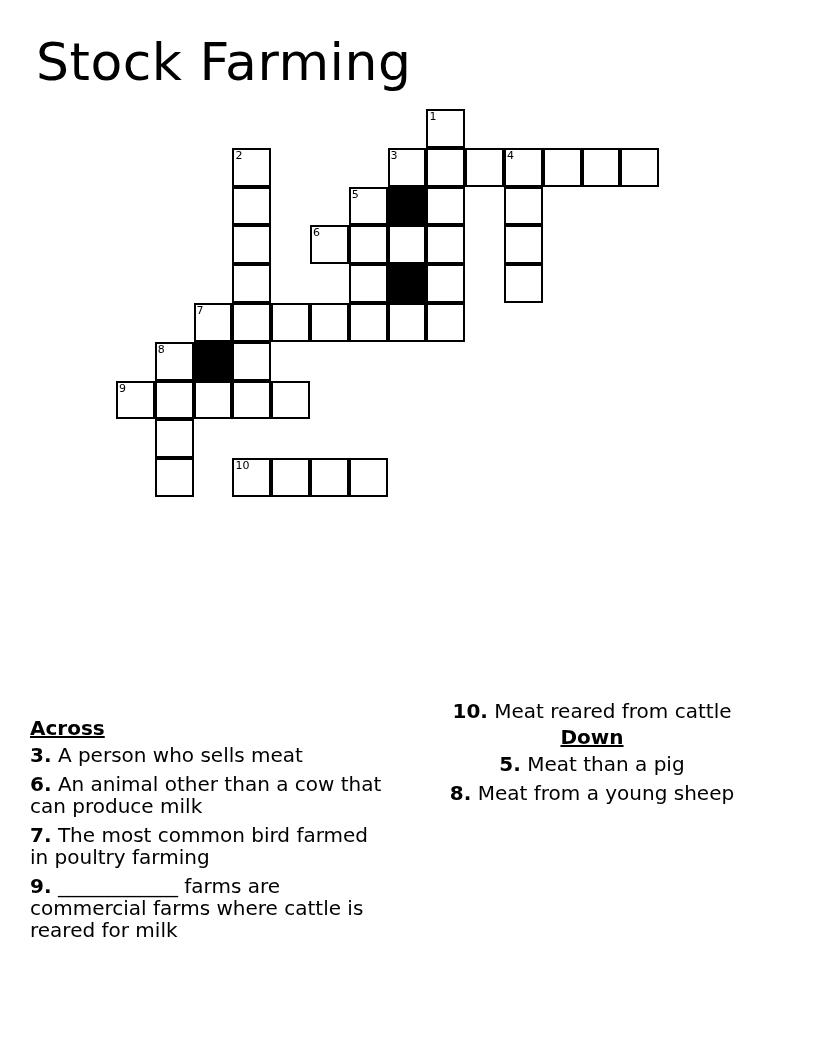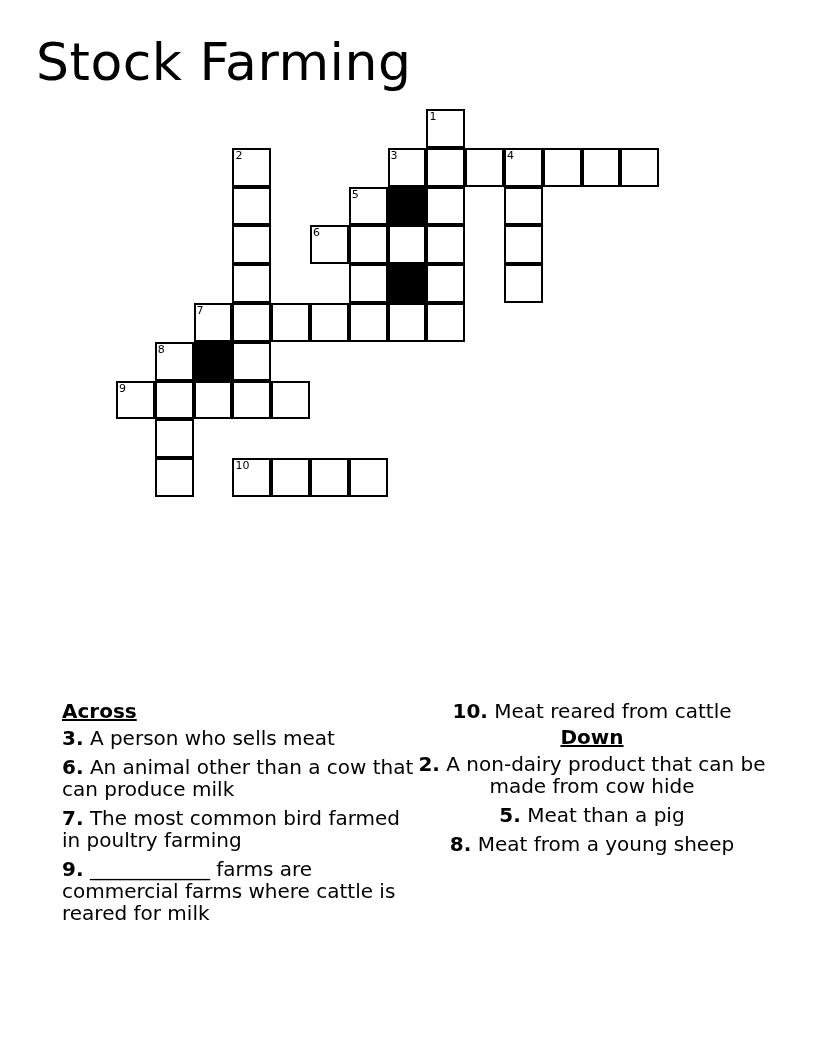--- a/index.html
+++ b/index.html
@@ -6,21 +6,21 @@
   body { width: 816px; height: 1056px; position: relative; overflow: hidden;
          font-family: "DejaVu Sans", sans-serif; color: #000; }
   .title { position: absolute; left: 0; width: 816px; top: 32px; text-align: left;
            font-size: 52px; font-weight: normal; letter-spacing: 0.5px; margin-left: 36px; }
   .grid { position: absolute; left: 0; top: 0; width: 816px; height: 520px; }
   .cell { position: absolute; width: 38.8px; height: 38.8px; box-sizing: border-box;
           border: 2px solid #000; background: #fff; margin-left: -1px; margin-top: -1px; }
   .cell.black { background: #000; }
   .cell .num { position: absolute; left: 1px; top: 0px; font-size: 11px; line-height: 12px; }
   .clues { position: absolute; top: 700px; font-size: 20px; line-height: 22px; }
-  .clues.left { left: 62px; width: 355px; }
+  .clues.left { left: 30px; width: 355px; margin-top: 17px; }
   .clues.right { left: 412px; width: 360px; text-align: center; }
   .clue-head { font-weight: bold; text-decoration: underline; margin-bottom: 5px; }
   .clue { margin-bottom: 7px; }
   .clue b { font-weight: bold; }
 </style>
 </head>
 <body>
 
 <div class="title">Stock Farming</div>
 
@@ -97,16 +97,15 @@
   <div class="clue-head">Across</div>
   <div class="clue"><b>3.</b> <span>A person who sells meat</span></div>
   <div class="clue"><b>6.</b> <span>An animal other than a cow that can produce milk</span></div>
   <div class="clue"><b>7.</b> <span>The most common bird farmed in poultry farming</span></div>
   <div class="clue"><b>9.</b> <span>____________ farms are commercial farms where cattle is reared for milk</span></div>
 </div>
 
 <div class="clues right">
   <div class="clue" style="margin-bottom:4px"><b>10.</b> <span>Meat reared from cattle</span></div>
   <div class="clue-head">Down</div>
-  <div class="clue"><b>2.</b> <span>A non-dairy product that can be made from cow hide</span></div>
   <div class="clue"><b>5.</b> <span>Meat than a pig</span></div>
   <div class="clue"><b>8.</b> <span>Meat from a young sheep</span></div>
 </div>
 
 </body></html>

